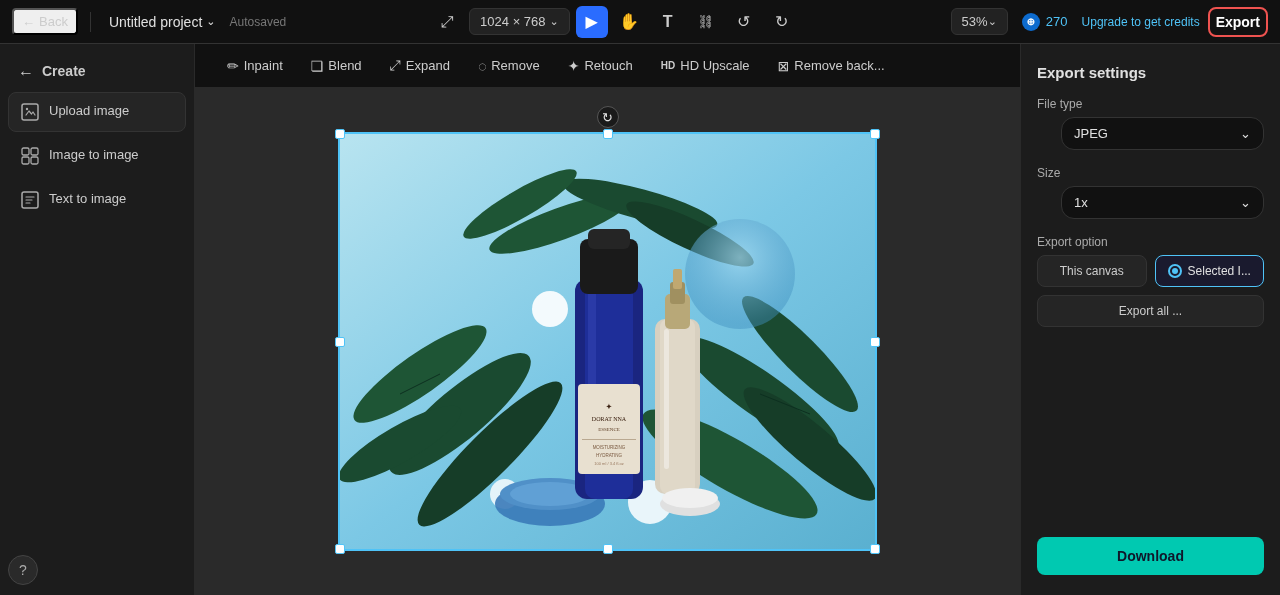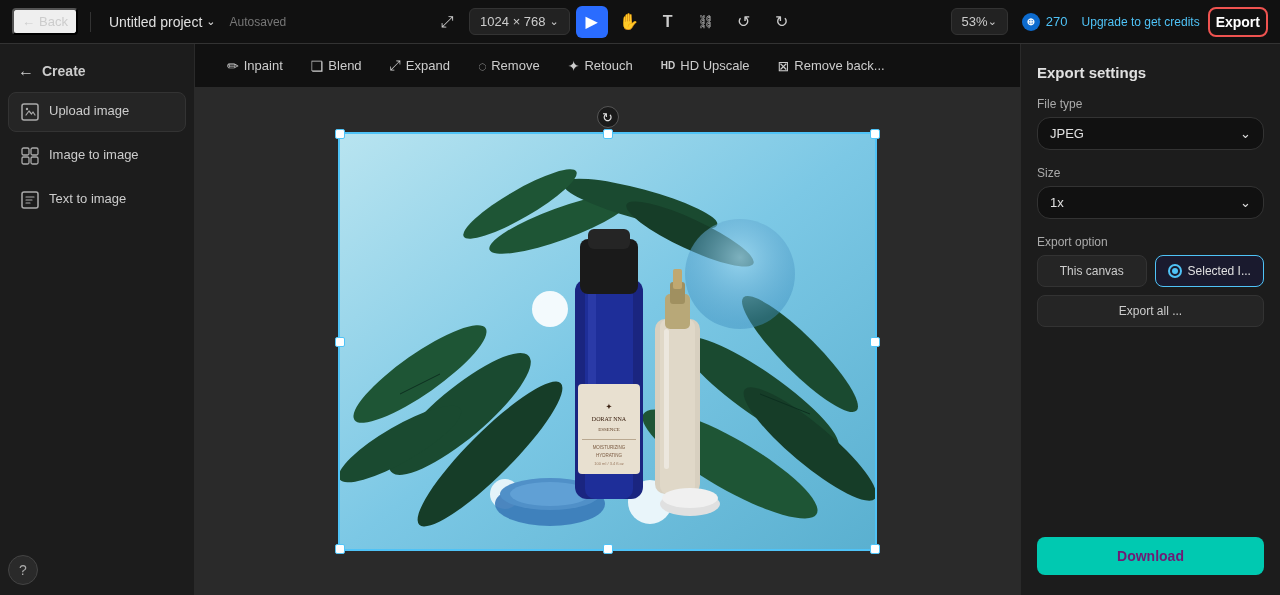--- a/index.html
+++ b/index.html
@@ -327,20 +327,21 @@
       display: flex;
       align-items: center;
       justify-content: space-between;
       background: #111;
       border: 1px solid #333;
       border-radius: 13px;
       padding: 8px 12px;
       cursor: pointer;
       color: #e0e0e0;
       font-size: 13px;
+      margin-left: 24px;
     }
     .export-option-row {
       display: flex;
       gap: 8px;
     }
     .option-btn {
       flex: 1;
       padding: 8px 6px;
       border-radius: 8px;
       background: #252525;
@@ -370,21 +371,21 @@
       flex-shrink: 0;
     }
     .radio-dot-inner {
       width: 6px;
       height: 6px;
       border-radius: 50%;
       background: #4fc3f7;
     }
     .download-btn {
       background: #00c9b1;
-      color: #701a75;
+      color: #0f172a;
       font-size: 14px;
       font-weight: 700;
       border: none;
       border-radius: 8px;
       padding: 11px 19px;
       cursor: pointer;
       text-align: center;
       margin-top: auto;
     }
   </style>

